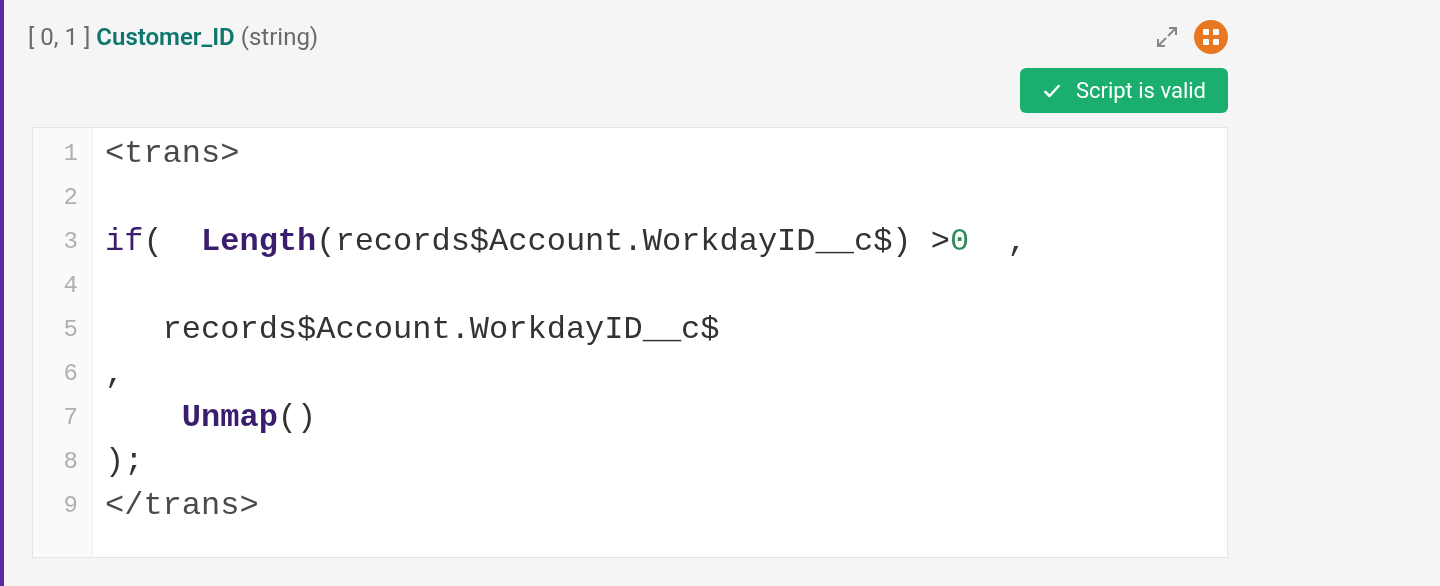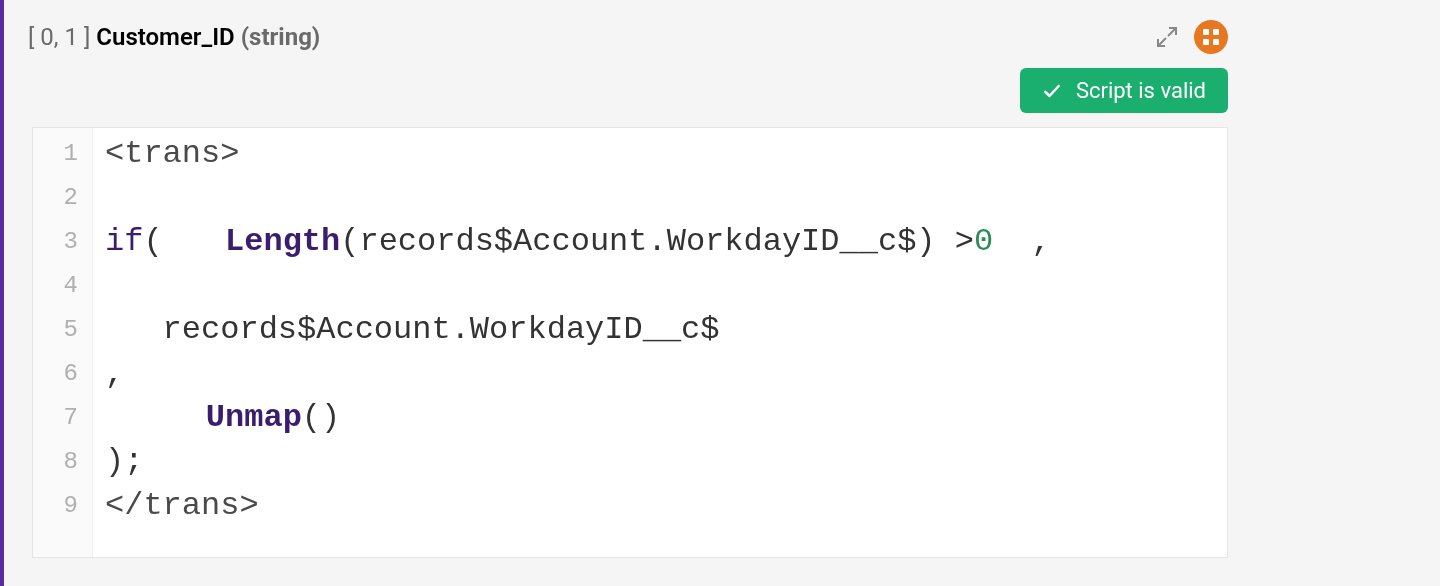--- a/index.html
+++ b/index.html
@@ -23,22 +23,22 @@
     padding: 20px 28px 10px 24px;
   }
   .title-group {
     display: flex;
     align-items: baseline;
     font-size: 24px;
     color: #4a4a4a;
     gap: 6px;
   }
   .cardinality { color: #6a6a6a; font-weight: 400; }
-  .field-name { font-weight: 600; color: #000000; }
-  .field-type { color: #6a6a6a; font-weight: 700; }
+  .field-name { font-weight: 600; color: #0f766e; }
+  .field-type { color: #6a6a6a; font-weight: 400; }
   .header-actions {
     display: flex;
     align-items: center;
     gap: 14px;
   }
   .expand-icon {
     width: 26px; height: 26px;
     display: flex; align-items: center; justify-content: center;
     color: #999;
     cursor: pointer;
@@ -97,21 +97,21 @@
     font-size: 32px;
     line-height: 44px;
     padding: 4px 12px;
     white-space: pre;
     color: #333;
     overflow: auto;
   }
   .code .line { height: 44px; }
   .tok-tag  { color: #4a4a4a; }
   .tok-kw   { color: #3a1e6d; font-weight: 400; }
-  .tok-fn   { color: #3a1e6d; font-weight: 700; margin-left: 24px; }
+  .tok-fn   { color: #3a1e6d; font-weight: 700; }
   .tok-num  { color: #2e8b57; }
   .tok-punc { color: #333; }
 </style>
 </head>
 <body>
 
 <div class="panel">
 
   <div class="header">
     <div class="title-group">

